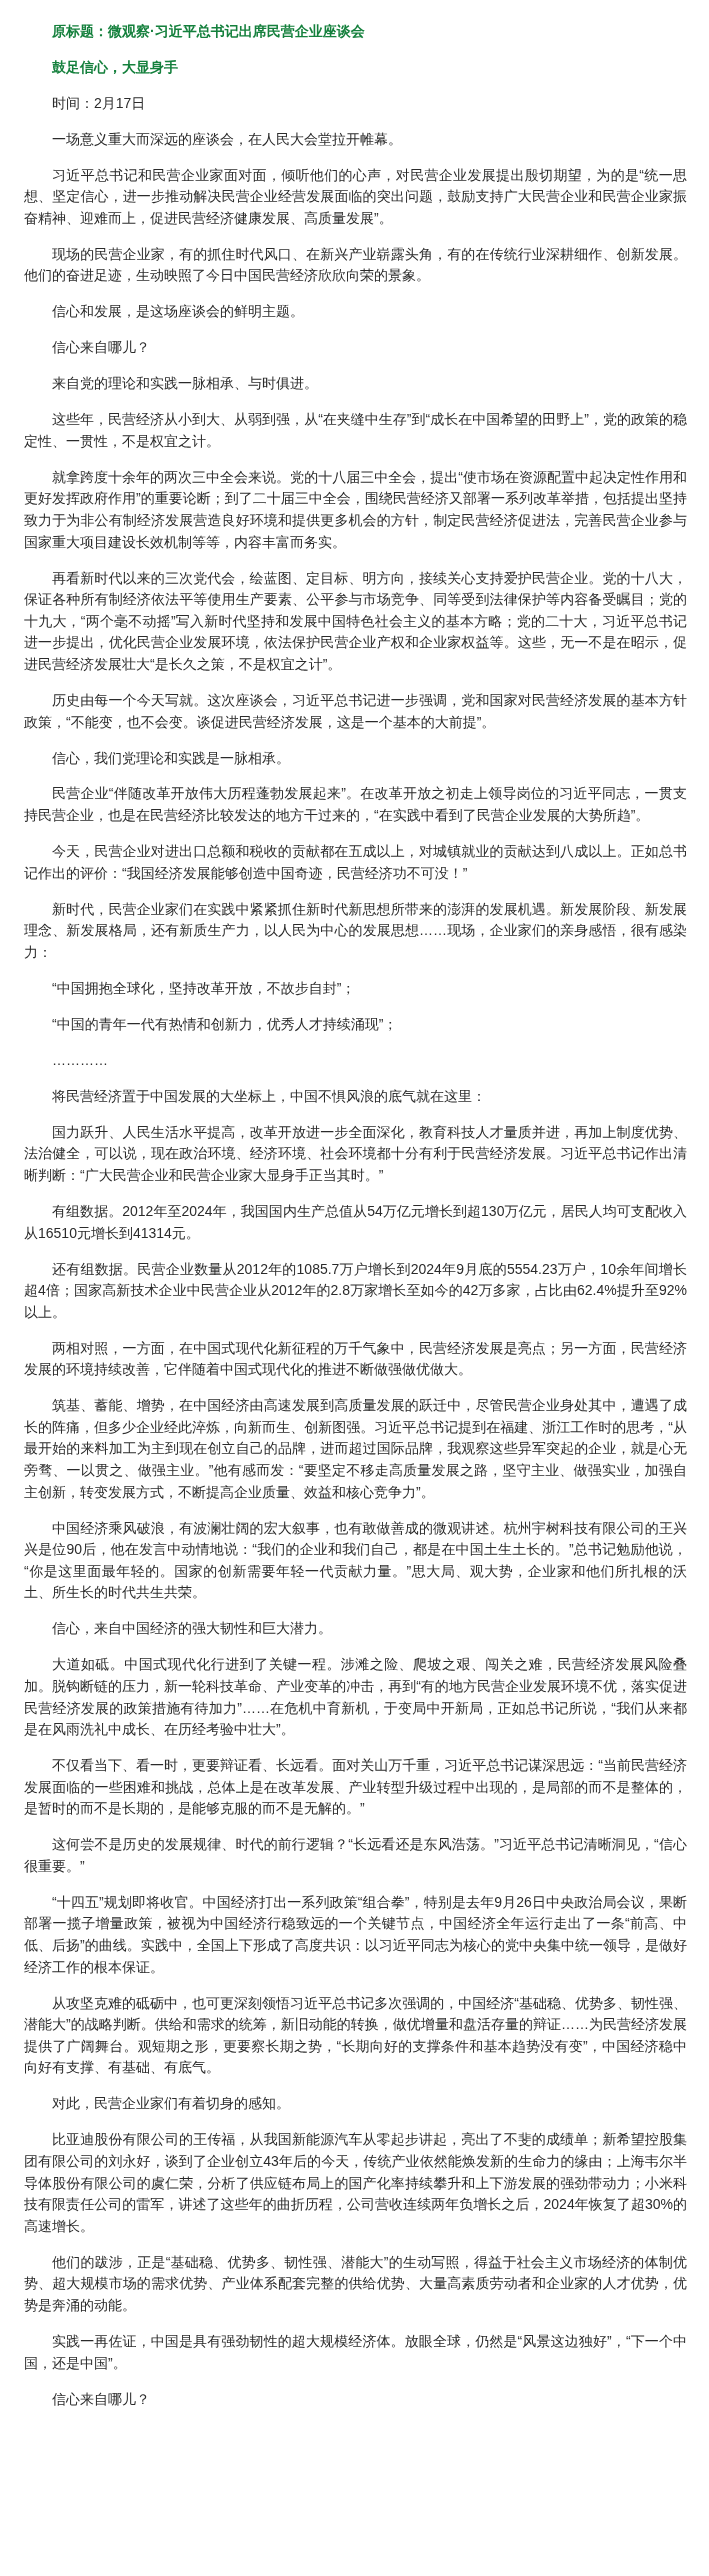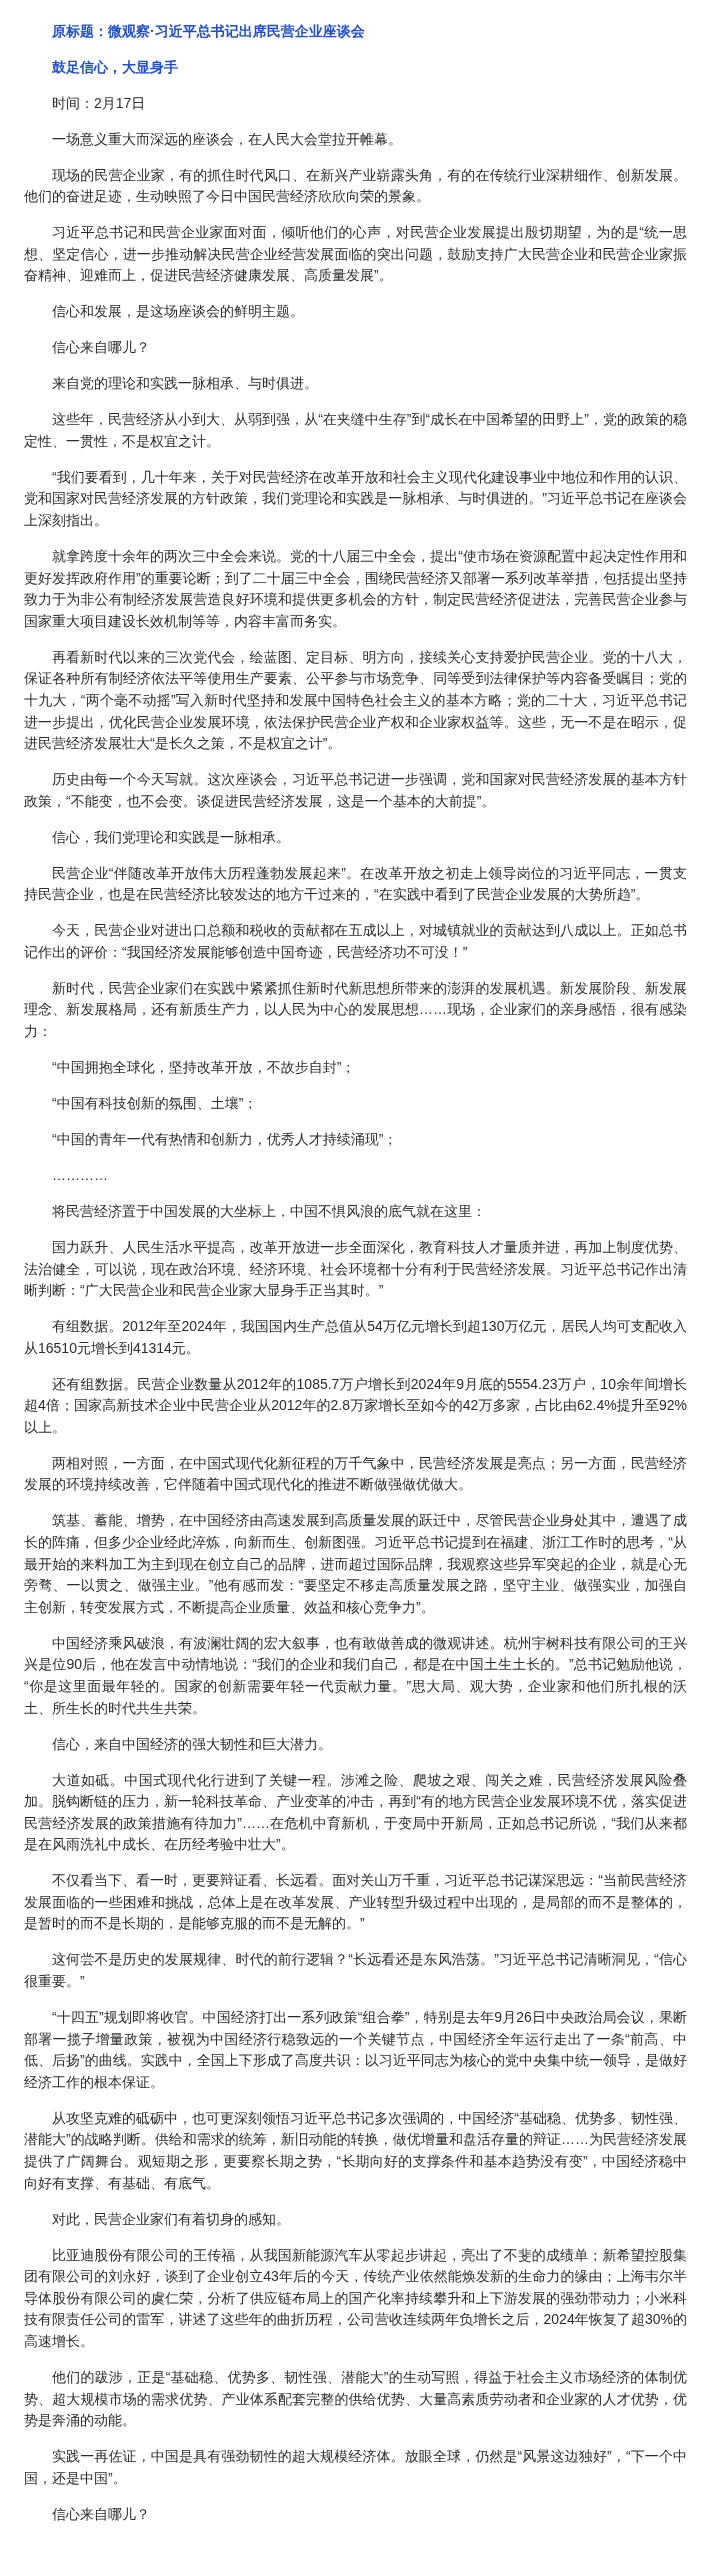--- a/index.html
+++ b/index.html
@@ -14,47 +14,45 @@
     font-size: 14px;
     line-height: 21.6px;
     text-align: justify;
     padding: 6.2px 23px 57px 24px;
   }
   .para {
     margin: 14.4px 0;
     text-indent: 2em;
     word-break: break-all;
   }
-  .para.bold { font-weight: bold; color: #1d4ed8; }
+  .para.bold { font-weight: bold; color: #15803d; }
 </style>
 </head>
 <body>
 
 <div class="page">
   <p class="para bold">原标题：微观察·习近平总书记出席民营企业座谈会</p>
   <p class="para bold">鼓足信心，大显身手</p>
   <p class="para">时间：2月17日</p>
   <div>
       <p class="para">一场意义重大而深远的座谈会，在人民大会堂拉开帷幕。</p>
+      <p class="para">习近平总书记和民营企业家面对面，倾听他们的心声，对民营企业发展提出殷切期望，为的是“统一思想、坚定信心，进一步推动解决民营企业经营发展面临的突出问题，鼓励支持广大民营企业和民营企业家振奋精神、迎难而上，促进民营经济健康发展、高质量发展”。</p>
       <p class="para">现场的民营企业家，有的抓住时代风口、在新兴产业崭露头角，有的在传统行业深耕细作、创新发展。他们的奋进足迹，生动映照了今日中国民营经济欣欣向荣的景象。</p>
-      <p class="para">习近平总书记和民营企业家面对面，倾听他们的心声，对民营企业发展提出殷切期望，为的是“统一思想、坚定信心，进一步推动解决民营企业经营发展面临的突出问题，鼓励支持广大民营企业和民营企业家振奋精神、迎难而上，促进民营经济健康发展、高质量发展”。</p>
       <p class="para">信心和发展，是这场座谈会的鲜明主题。</p>
       <p class="para">信心来自哪儿？</p>
       <p class="para">来自党的理论和实践一脉相承、与时俱进。</p>
       <p class="para">这些年，民营经济从小到大、从弱到强，从“在夹缝中生存”到“成长在中国希望的田野上”，党的政策的稳定性、一贯性，不是权宜之计。</p>
-      <p class="para">“我们要看到，几十年来，关于对民营经济在改革开放和社会主义现代化建设事业中地位和作用的认识、党和国家对民营经济发展的方针政策，我们党理论和实践是一脉相承、与时俱进的。”习近平总书记在座谈会上深刻指出。</p>
       <p class="para">就拿跨度十余年的两次三中全会来说。党的十八届三中全会，提出“使市场在资源配置中起决定性作用和更好发挥政府作用”的重要论断；到了二十届三中全会，围绕民营经济又部署一系列改革举措，包括提出坚持致力于为非公有制经济发展营造良好环境和提供更多机会的方针，制定民营经济促进法，完善民营企业参与国家重大项目建设长效机制等等，内容丰富而务实。</p>
       <p class="para">再看新时代以来的三次党代会，绘蓝图、定目标、明方向，接续关心支持爱护民营企业。党的十八大，保证各种所有制经济依法平等使用生产要素、公平参与市场竞争、同等受到法律保护等内容备受瞩目；党的十九大，“两个毫不动摇”写入新时代坚持和发展中国特色社会主义的基本方略；党的二十大，习近平总书记进一步提出，优化民营企业发展环境，依法保护民营企业产权和企业家权益等。这些，无一不是在昭示，促进民营经济发展壮大“是长久之策，不是权宜之计”。</p>
       <p class="para">历史由每一个今天写就。这次座谈会，习近平总书记进一步强调，党和国家对民营经济发展的基本方针政策，“不能变，也不会变。谈促进民营经济发展，这是一个基本的大前提”。</p>
       <p class="para">信心，我们党理论和实践是一脉相承。</p>
       <p class="para">民营企业“伴随改革开放伟大历程蓬勃发展起来”。在改革开放之初走上领导岗位的习近平同志，一贯支持民营企业，也是在民营经济比较发达的地方干过来的，“在实践中看到了民营企业发展的大势所趋”。</p>
       <p class="para">今天，民营企业对进出口总额和税收的贡献都在五成以上，对城镇就业的贡献达到八成以上。正如总书记作出的评价：“我国经济发展能够创造中国奇迹，民营经济功不可没！”</p>
       <p class="para">新时代，民营企业家们在实践中紧紧抓住新时代新思想所带来的澎湃的发展机遇。新发展阶段、新发展理念、新发展格局，还有新质生产力，以人民为中心的发展思想……现场，企业家们的亲身感悟，很有感染力：</p>
       <p class="para">“中国拥抱全球化，坚持改革开放，不故步自封”；</p>
-      <p class="para">“中国有科技创新的氛围、土壤”；</p>
       <p class="para">“中国的青年一代有热情和创新力，优秀人才持续涌现”；</p>
       <p class="para">…………</p>
       <p class="para">将民营经济置于中国发展的大坐标上，中国不惧风浪的底气就在这里：</p>
       <p class="para">国力跃升、人民生活水平提高，改革开放进一步全面深化，教育科技人才量质并进，再加上制度优势、法治健全，可以说，现在政治环境、经济环境、社会环境都十分有利于民营经济发展。习近平总书记作出清晰判断：“广大民营企业和民营企业家大显身手正当其时。”</p>
       <p class="para">有组数据。2012年至2024年，我国国内生产总值从54万亿元增长到超130万亿元，居民人均可支配收入从16510元增长到41314元。</p>
       <p class="para">还有组数据。民营企业数量从2012年的1085.7万户增长到2024年9月底的5554.23万户，10余年间增长超4倍；国家高新技术企业中民营企业从2012年的2.8万家增长至如今的42万多家，占比由62.4%提升至92%以上。</p>
       <p class="para">两相对照，一方面，在中国式现代化新征程的万千气象中，民营经济发展是亮点；另一方面，民营经济发展的环境持续改善，它伴随着中国式现代化的推进不断做强做优做大。</p>
       <p class="para">筑基、蓄能、增势，在中国经济由高速发展到高质量发展的跃迁中，尽管民营企业身处其中，遭遇了成长的阵痛，但多少企业经此淬炼，向新而生、创新图强。习近平总书记提到在福建、浙江工作时的思考，“从最开始的来料加工为主到现在创立自己的品牌，进而超过国际品牌，我观察这些异军突起的企业，就是心无旁骛、一以贯之、做强主业。”他有感而发：“要坚定不移走高质量发展之路，坚守主业、做强实业，加强自主创新，转变发展方式，不断提高企业质量、效益和核心竞争力”。</p>
       <p class="para">中国经济乘风破浪，有波澜壮阔的宏大叙事，也有敢做善成的微观讲述。杭州宇树科技有限公司的王兴兴是位90后，他在发言中动情地说：“我们的企业和我们自己，都是在中国土生土长的。”总书记勉励他说，“你是这里面最年轻的。国家的创新需要年轻一代贡献力量。”思大局、观大势，企业家和他们所扎根的沃土、所生长的时代共生共荣。</p>
       <p class="para">信心，来自中国经济的强大韧性和巨大潜力。</p>

